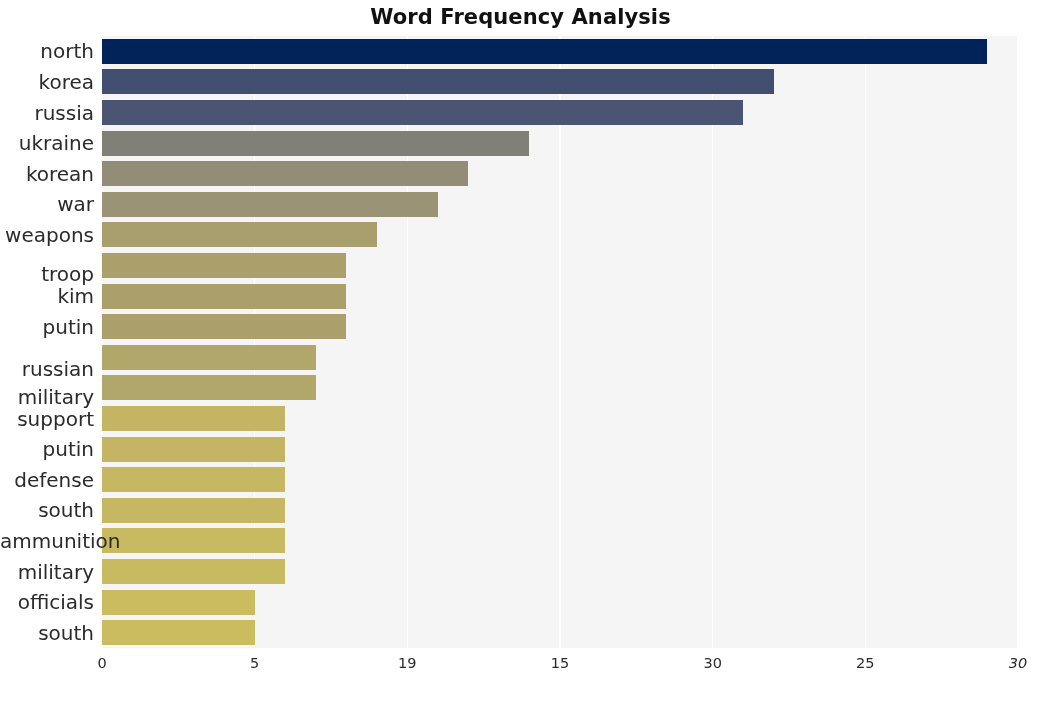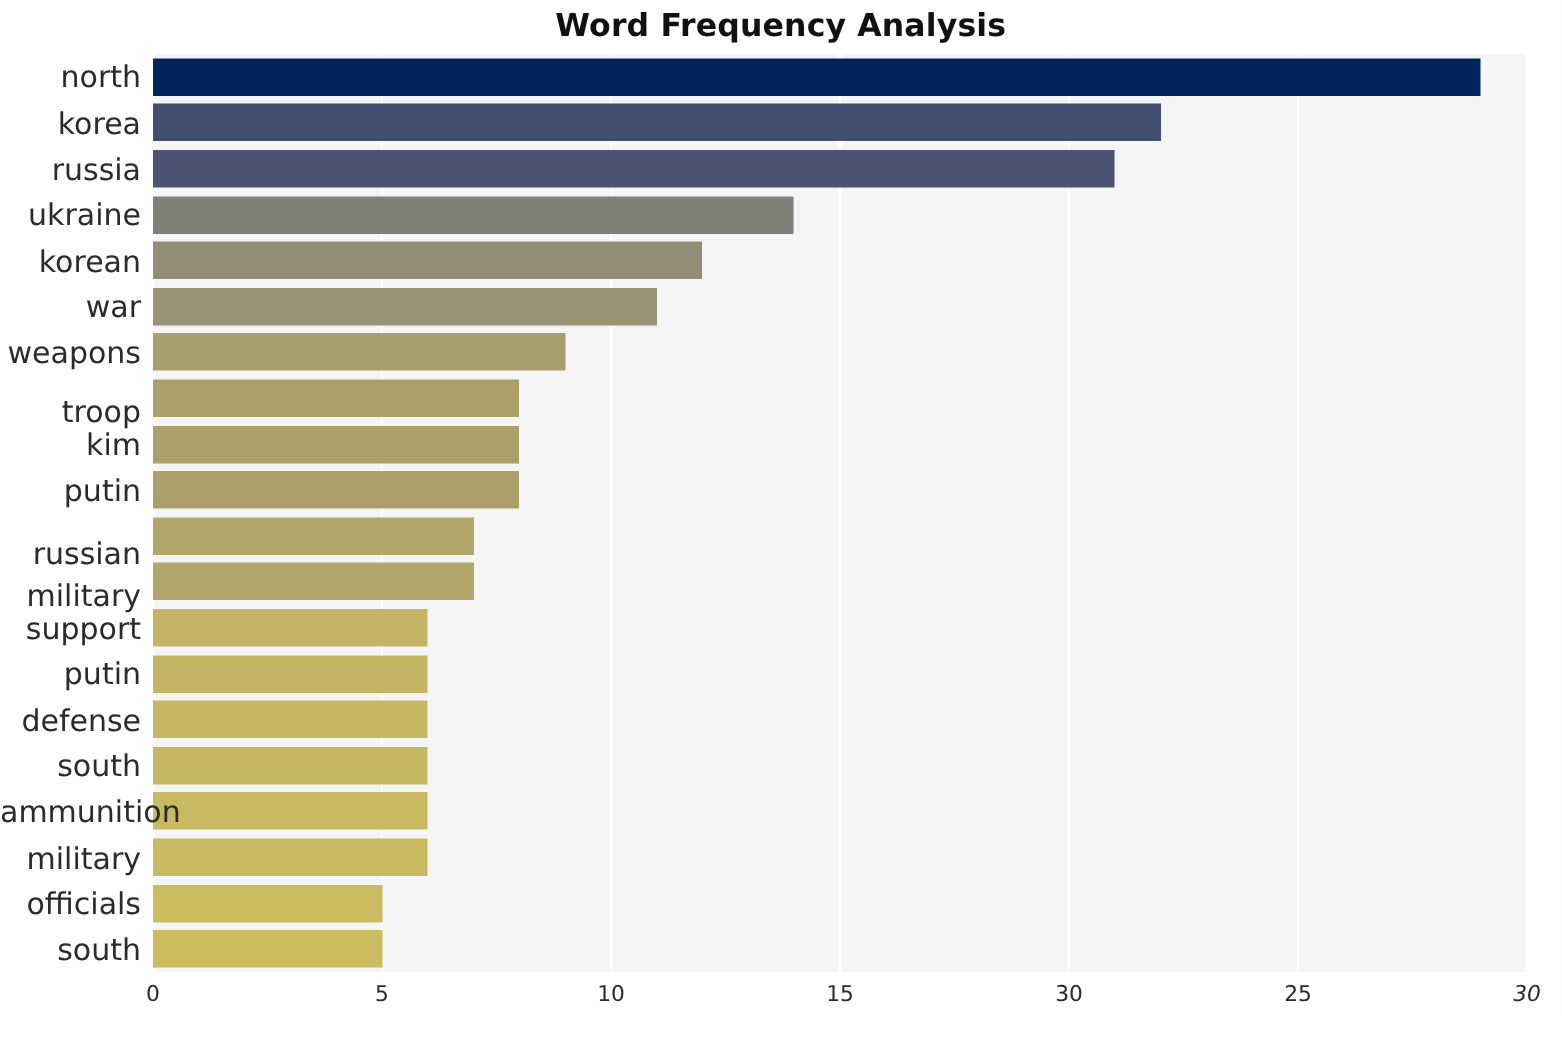--- a/index.html
+++ b/index.html
@@ -207,21 +207,21 @@
       <div class="ytick-label" style="top: 443.7px;">defense</div>
       <div class="ytick-label" style="top: 474.3px;">south</div>
       <div class="ytick-label" style="top: 504.9px;">ammunition</div>
       <div class="ytick-label" style="top: 535.5px;">military</div>
       <div class="ytick-label" style="top: 566.1px;">officials</div>
       <div class="ytick-label" style="top: 596.7px;">south</div>
     </div>
   <div id="xlabels">
       <div class="xtick-label" style="left: 102px;">0</div>
       <div class="xtick-label" style="left: 254.667px;">5</div>
-      <div class="xtick-label" style="left: 407.333px;">10</div>
+      <div class="xtick-label" style="left: 407.333px;">19</div>
       <div class="xtick-label" style="left: 560px;">15</div>
       <div class="xtick-label" style="left: 712.667px;">30</div>
       <div class="xtick-label" style="left: 865.333px;">25</div>
       <div class="xtick-label" style="left: 1018px; font-style: italic;">30</div>
     </div>
 
 
 </div>
 
 </body></html>

